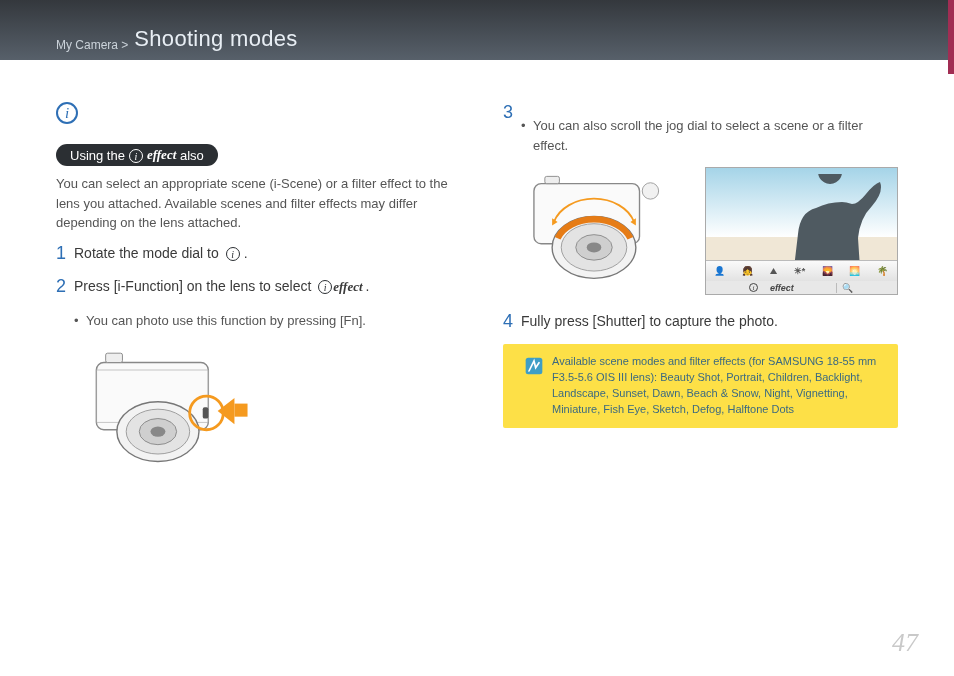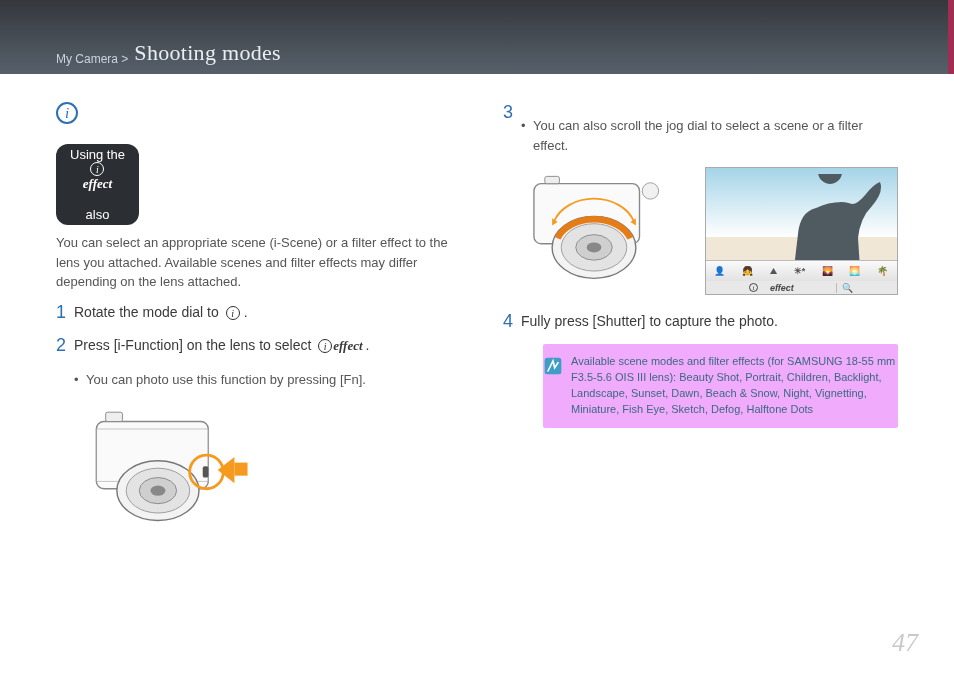--- a/index.html
+++ b/index.html
@@ -1,35 +1,35 @@
 <!DOCTYPE html>
 <html><head>
 <meta charset="utf-8">
 <style>
   * { margin: 0; padding: 0; box-sizing: border-box; }
   html, body { width: 954px; height: 676px; font-family: Arial, Helvetica, sans-serif; color: #3a3a3a; }
   body { position: relative; background: #fff; }
 
-  .topbar { position: absolute; top: 0; left: 0; right: 0; height: 74px;
+  .topbar { position: absolute; top: 0; left: 0; right: 0; height: 60px;
             background: linear-gradient(180deg,#34383d 0%,#57606a 100%);
             color: #e8eef4; display: flex; align-items: flex-end; padding: 0 0 8px 56px; }
   .topbar .crumb-parent { font-size: 12px; color: #cbd3da; margin-right: 6px; }
-  .topbar .crumb-title { font-size: 22px; font-weight: 300; letter-spacing: 0.3px; font-family: Liberation Serif, serif; }
+  .topbar .crumb-title { font-size: 22px; font-weight: 300; letter-spacing: 0.3px; }
   .topbar-rightcap { position:absolute; right:0; top:0; width:6px; height:74px; background:#a12d53; }
 
   .page { position: absolute; top: 74px; left: 0; right: 0; bottom: 0; padding: 28px 56px 18px 56px; display: flex; }
   .col { width: 50%; }
   .col-left { padding-right: 26px; }
   .col-right { padding-left: 26px; }
 
   .section-title { display: flex; align-items: center; color: #2e6fb5; font-size: 26px; font-weight: 300; margin-bottom: 20px; }
   .info-circ { display:inline-flex; width:22px; height:22px; border:2px solid currentColor; border-radius:50%; align-items:center; justify-content:center; margin-right:10px; font-family: Georgia, 'Times New Roman', serif; font-style: italic; font-size: 15px; }
   .info-circ.sm { width:14px; height:14px; font-size:10px; border-width:1.5px; }
 
-  .pill { display:inline-flex; align-items:center; background:#2b2f33; color:#fff; border-radius: 12px; padding: 3px 14px; font-size: 13px; margin-bottom: 8px; flex-direction: column; }
+  .pill { display:inline-flex; align-items:flex-end; background:#2b2f33; color:#fff; border-radius: 12px; padding: 3px 14px; font-size: 13px; margin-bottom: 8px; }
   .pill .info-circ { color:#fff; margin:0 4px; }
   .pill strong { font-weight:700; font-style: italic; font-family: Georgia, serif; }
 
   .body-text { font-size: 13px; line-height: 1.5; color: #555; margin-bottom: 10px; }
 
   .step { display:flex; font-size:14px; color:#3a3a3a; margin-bottom:12px; }
   .step-num { color:#2e6fb5; font-size:18px; font-weight:300; width:18px; flex-shrink:0; font-family: 'Arial Narrow', Arial, sans-serif; }
   .step .step-body { flex:1; line-height:1.5; }
   .step .bullet { margin-top:14px; padding-left:12px; position:relative; font-size:13px; color:#555; }
   .step .bullet::before { content:"•"; position:absolute; left:0; }
@@ -46,21 +46,21 @@
   .camera-small { width:168px; height:128px; }
   .camera-small svg { width:100%; height:100%; }
   .scene-panel { width:198px; height:128px; border:1px solid #aaa; position:relative; background: linear-gradient(180deg,#a5d4e8 0%, #fff 55%, #f0e7d6 55%, #f0e7d6 100%); }
   .silhouette { position:absolute; top:6px; left:70px; width:110px; height:96px; }
   .silhouette svg { width:100%; height:100%; }
   .mode-strip { position:absolute; left:0; right:0; bottom:0; height:34px; background:#f1f1f1; border-top:1px solid #bbb; display:flex; flex-direction:column; }
   .mode-strip .icons-row { flex:1; display:flex; align-items:center; justify-content:space-around; background: linear-gradient(180deg,#fafafa,#e2e2e2); font-size:9px; color:#555; }
   .mode-strip .label-row { height:13px; display:flex; align-items:center; justify-content:center; font-size:9px; color:#444; background:#e8e8e8; gap:2px; }
   .backlight-tag { position:absolute; right:8px; top:92px; font-size:8px; color:#5a5a5a; }
 
-  .note-box { display:flex; background:#f0abfc; border-radius:2px; padding:10px 0; font-size:11px; color:#3c6a80; line-height:1.45; margin-top:6px;margin-left:40px; }
+  .note-box { display:flex; background:#fde047; border-radius:2px; padding:10px 21px; font-size:11px; color:#3c6a80; line-height:1.45; margin-top:6px; }
   .note-box .note-icon { width:28px; flex-shrink:0; }
   .note-box .note-icon svg { width:20px; height:20px; margin-top:2px; }
 
   .pagenum { position:absolute; right:36px; bottom:18px; font-size:26px; color:#c9c9c9; font-style:italic; font-family: Georgia, serif; }
 </style>
 </head>
 <body>
 
 <div class="topbar">
   <span class="crumb-parent">My Camera &gt;</span>

